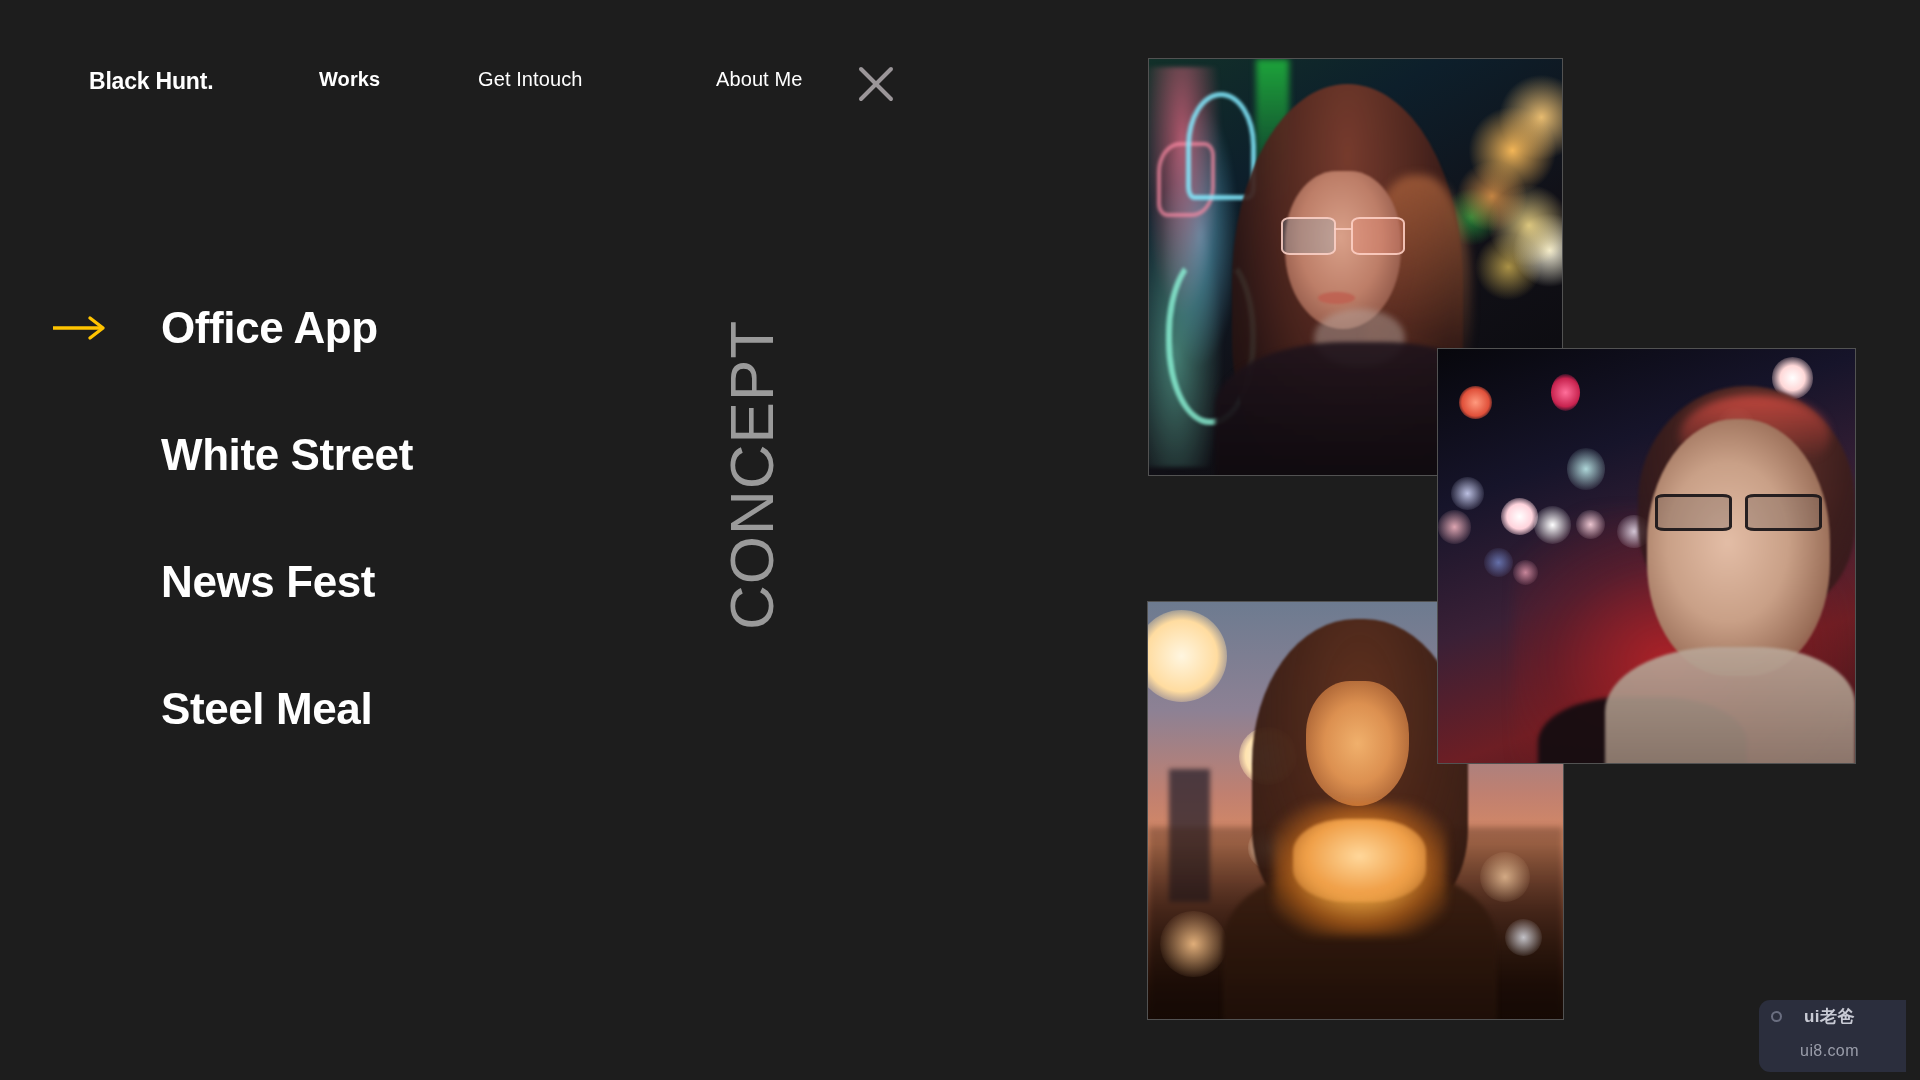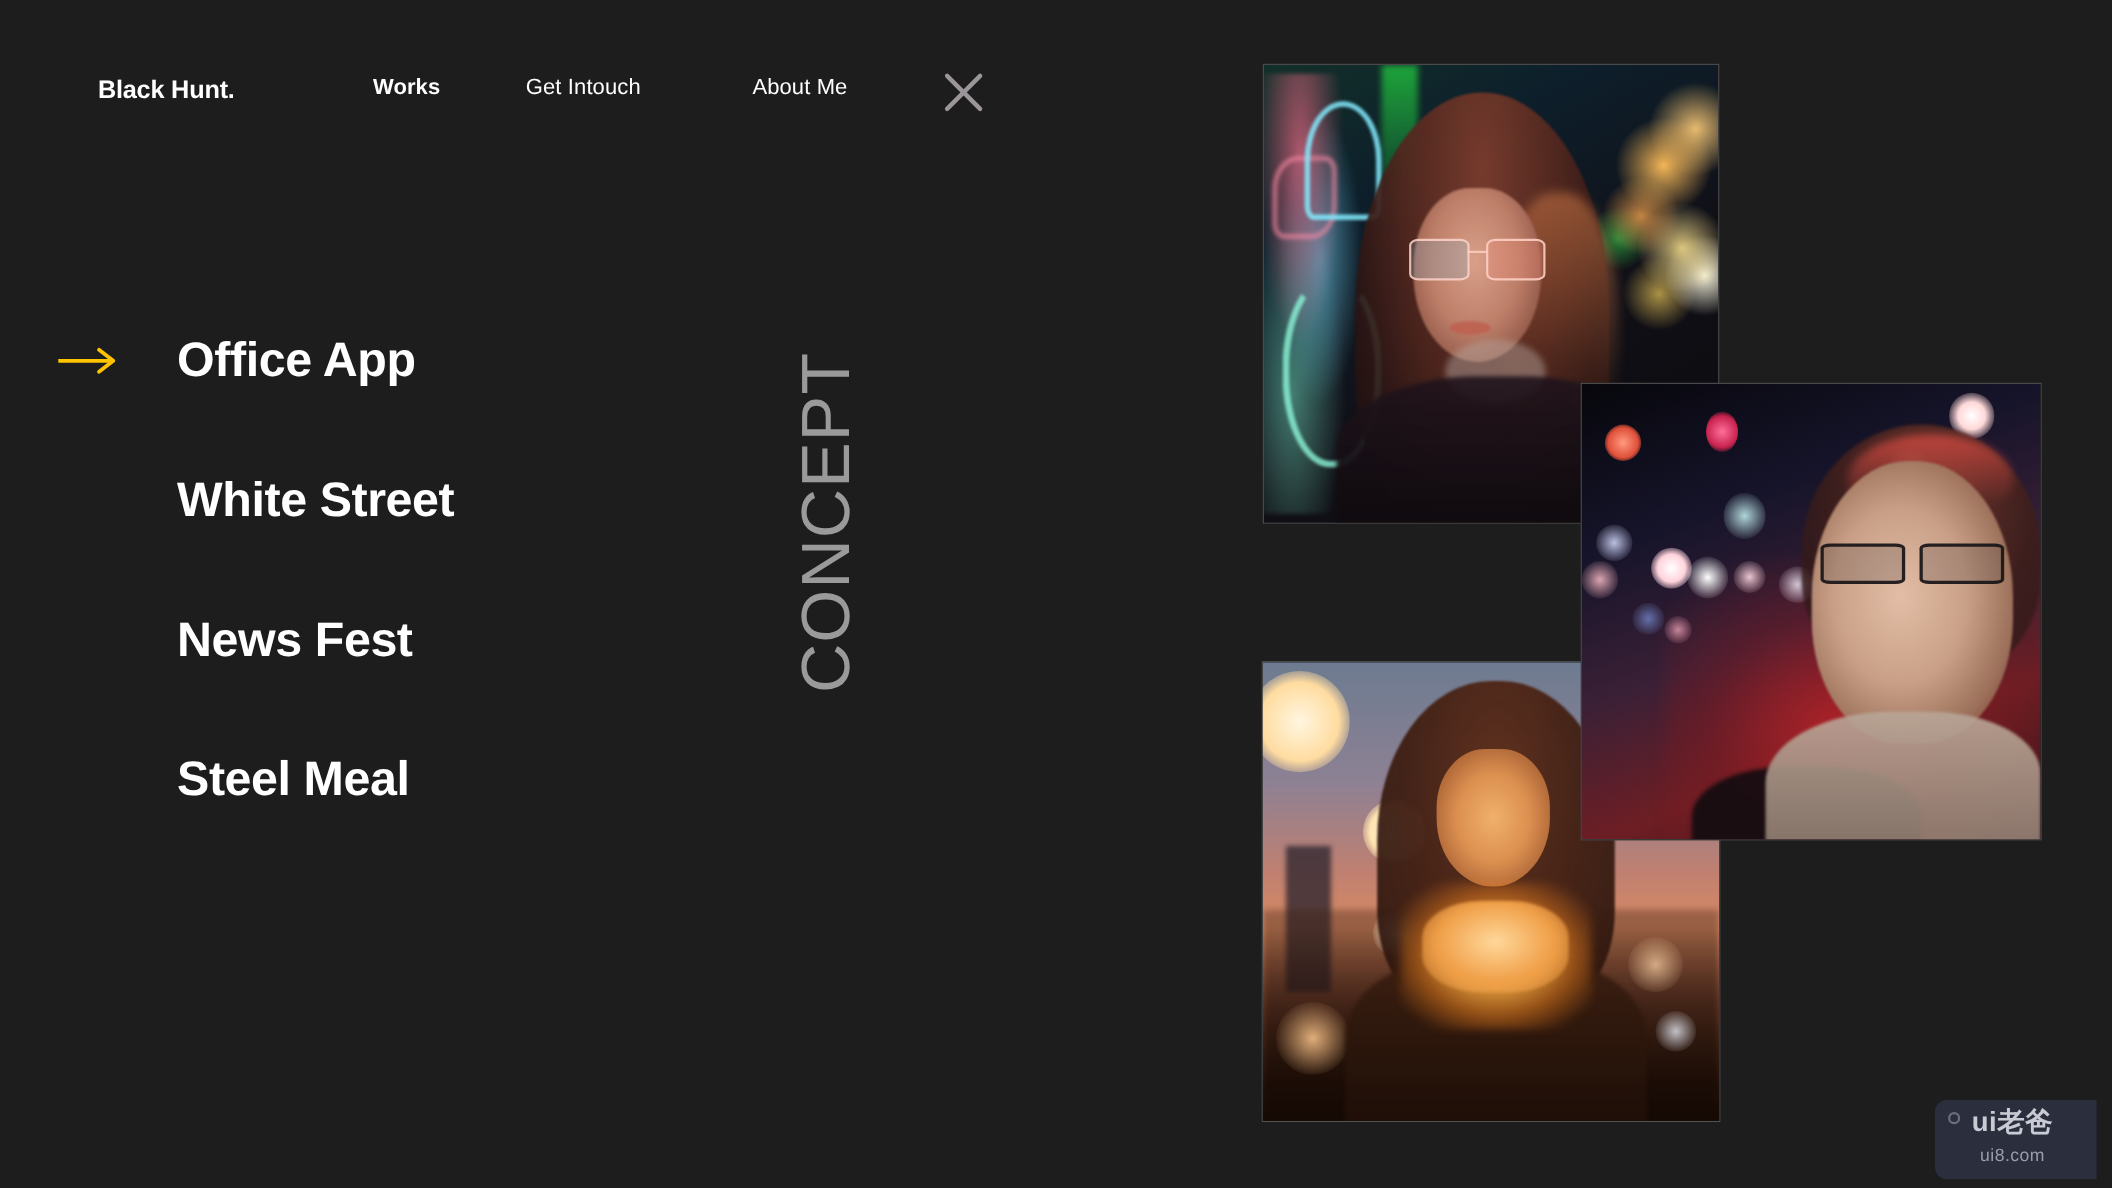--- a/index.html
+++ b/index.html
@@ -22,23 +22,23 @@
     position:absolute; left:89px; top:68px;
     font-size:23px; font-weight:700; color:#ffffff;
     letter-spacing:-0.2px; white-space:nowrap;
   }
   .nav-link {
     position:absolute; top:68px;
     font-size:20px; color:#ffffff; white-space:nowrap;
     letter-spacing:0.1px; cursor:pointer;
   }
   .nav-link.active { font-weight:700; color:#ffffff; }
-  #nav0 { left:319px;margin-left:20px; }
+  #nav0 { left:319px; }
   #nav1 { left:478px; }
-  #nav2 { left:684px; }
+  #nav2 { left:716px; }
 
   .close-btn {
     position:absolute; left:854px; top:62px;
     width:44px; height:44px; cursor:pointer;
   }
   .close-btn svg { display:block; }
 
   
   .works {
     position:absolute; left:0; top:264px; width:700px;
@@ -303,21 +303,21 @@
     overflow:hidden;
   }
   .wm-dot {
     position:absolute; left:12px; top:11px;
     width:11px; height:11px; border-radius:50%;
     border:2px solid #6a6e80;
   }
   .wm-main {
     position:absolute; left:0; right:6px; top:8px;
     text-align:center;
-    font-size:25px; font-weight:700; color:#c8cad4;
+    font-size:17px; font-weight:700; color:#c8cad4;
     letter-spacing:0.5px; line-height:1;
   }
   .wm-sub {
     position:absolute; left:0; right:6px; top:42px;
     text-align:center;
     font-size:16px; color:#9a9daa; letter-spacing:0.4px;
   }
 </style>
 </head>
 <body>

